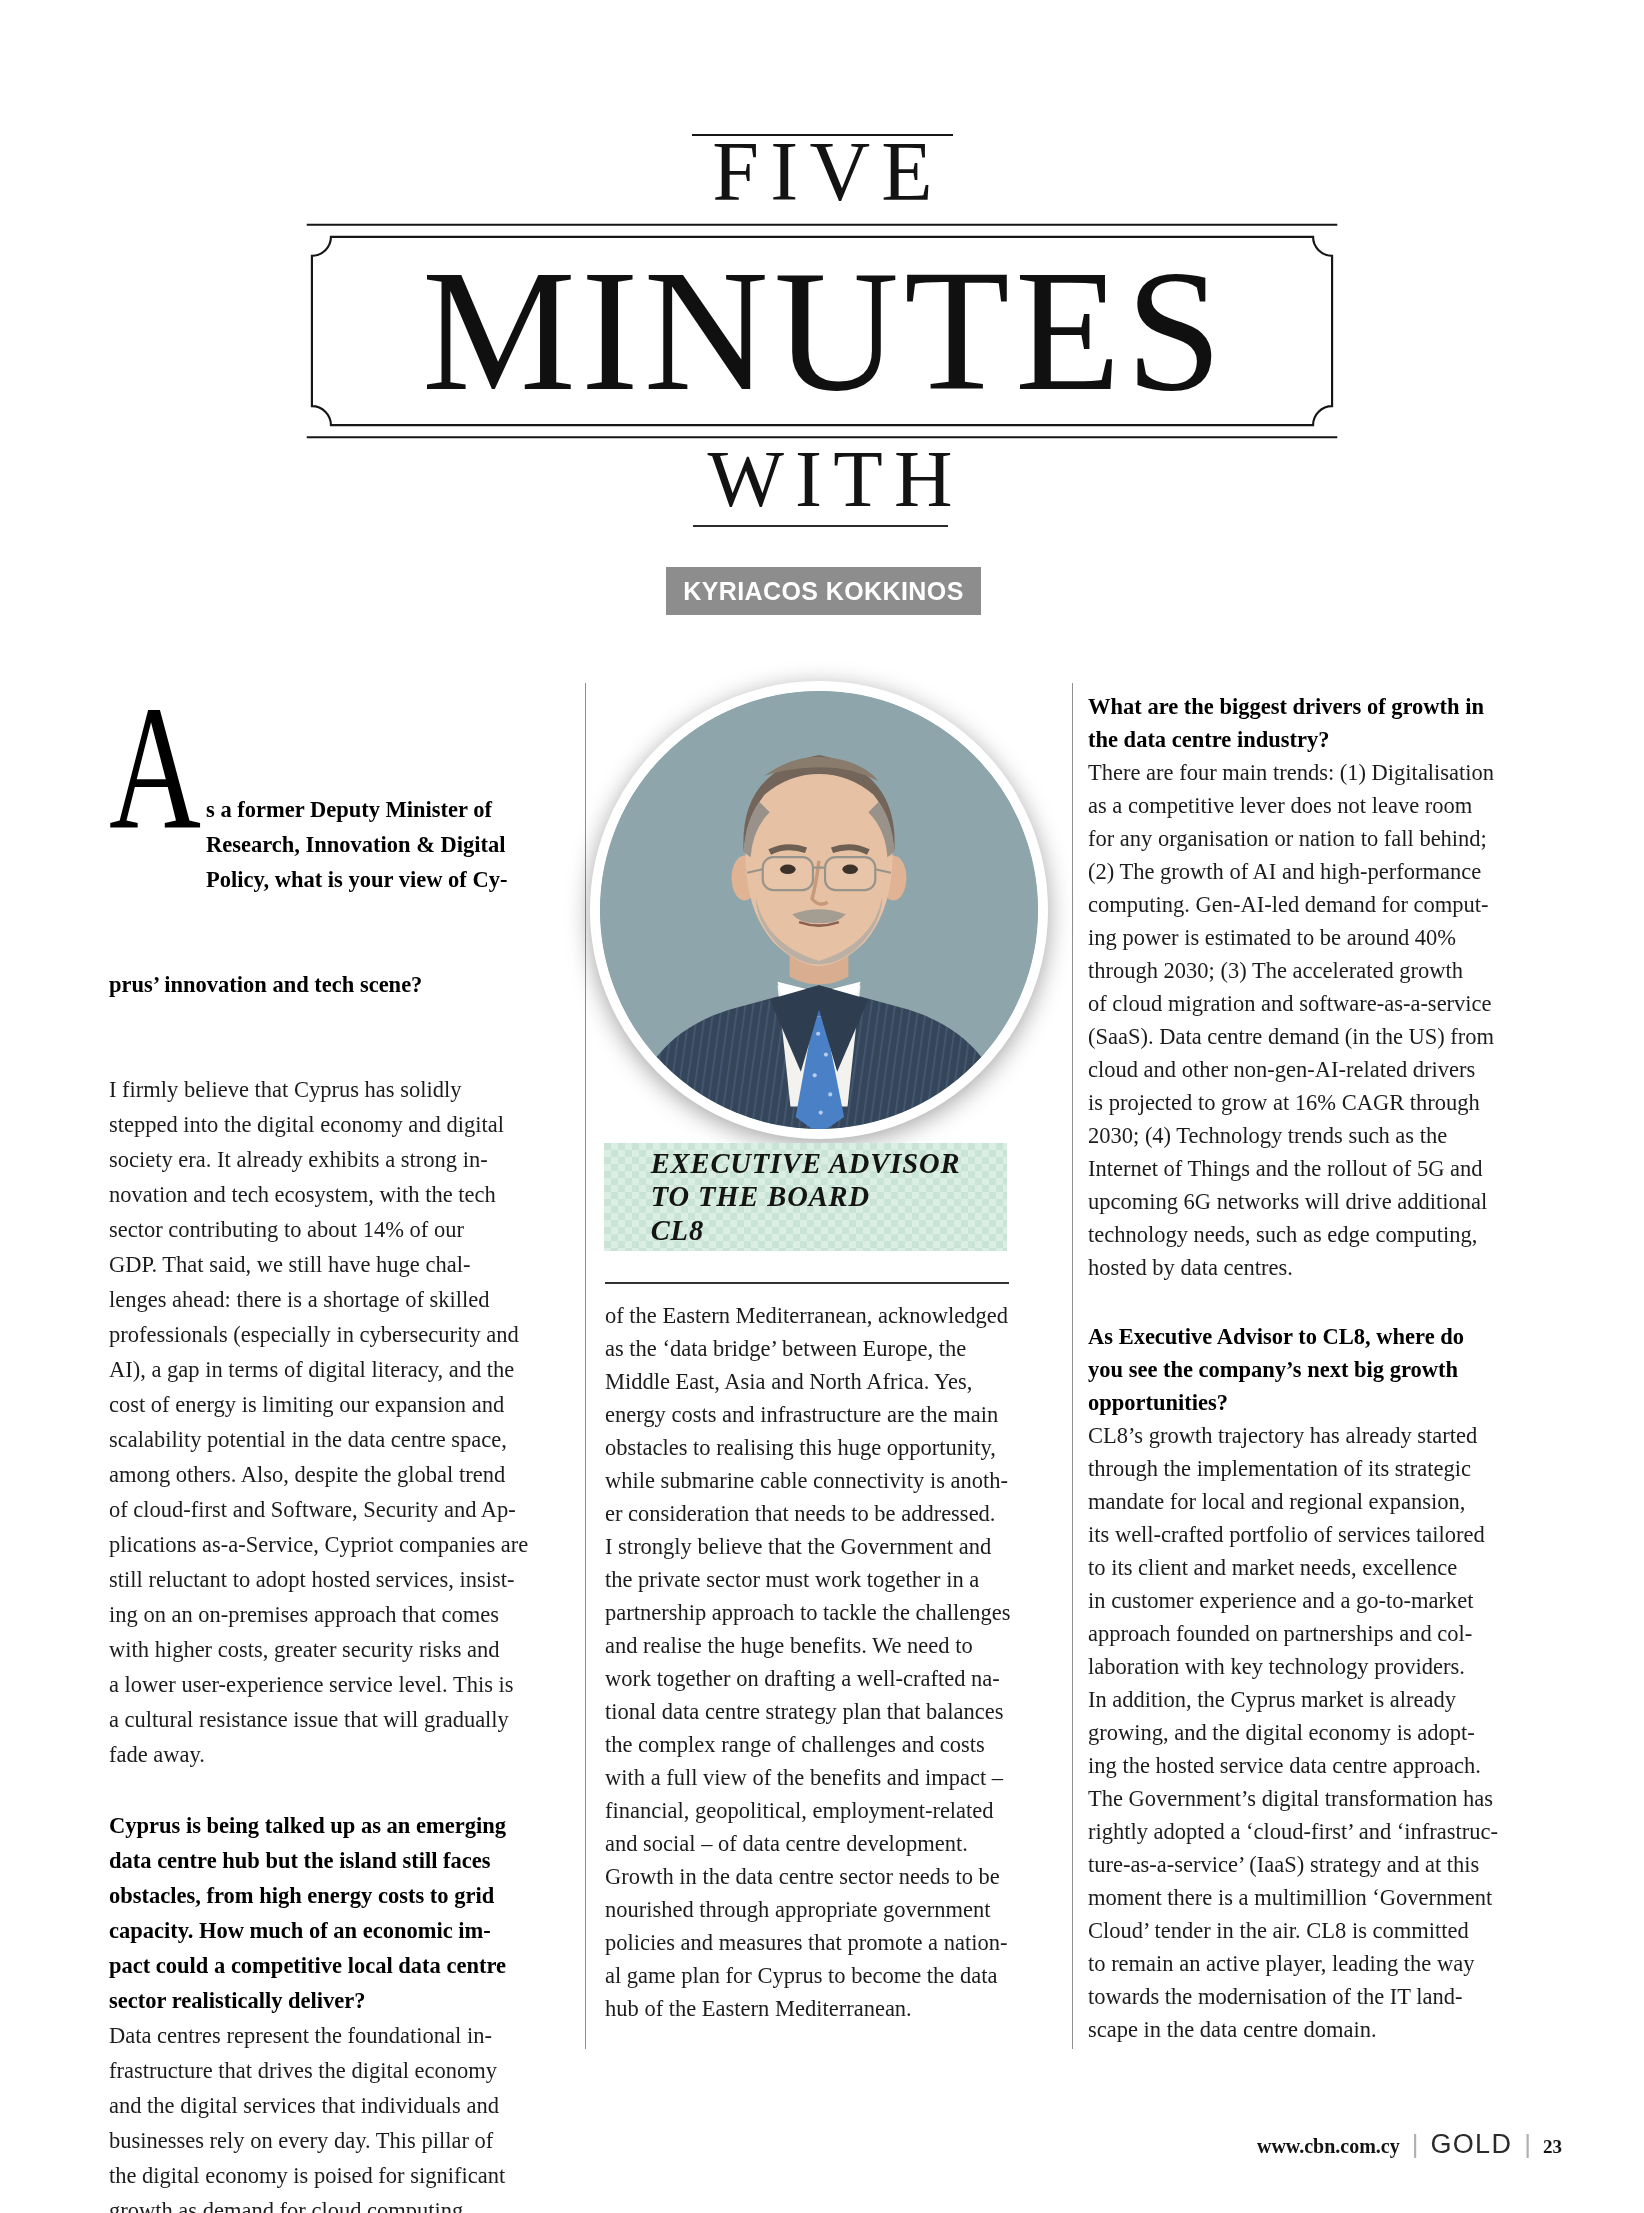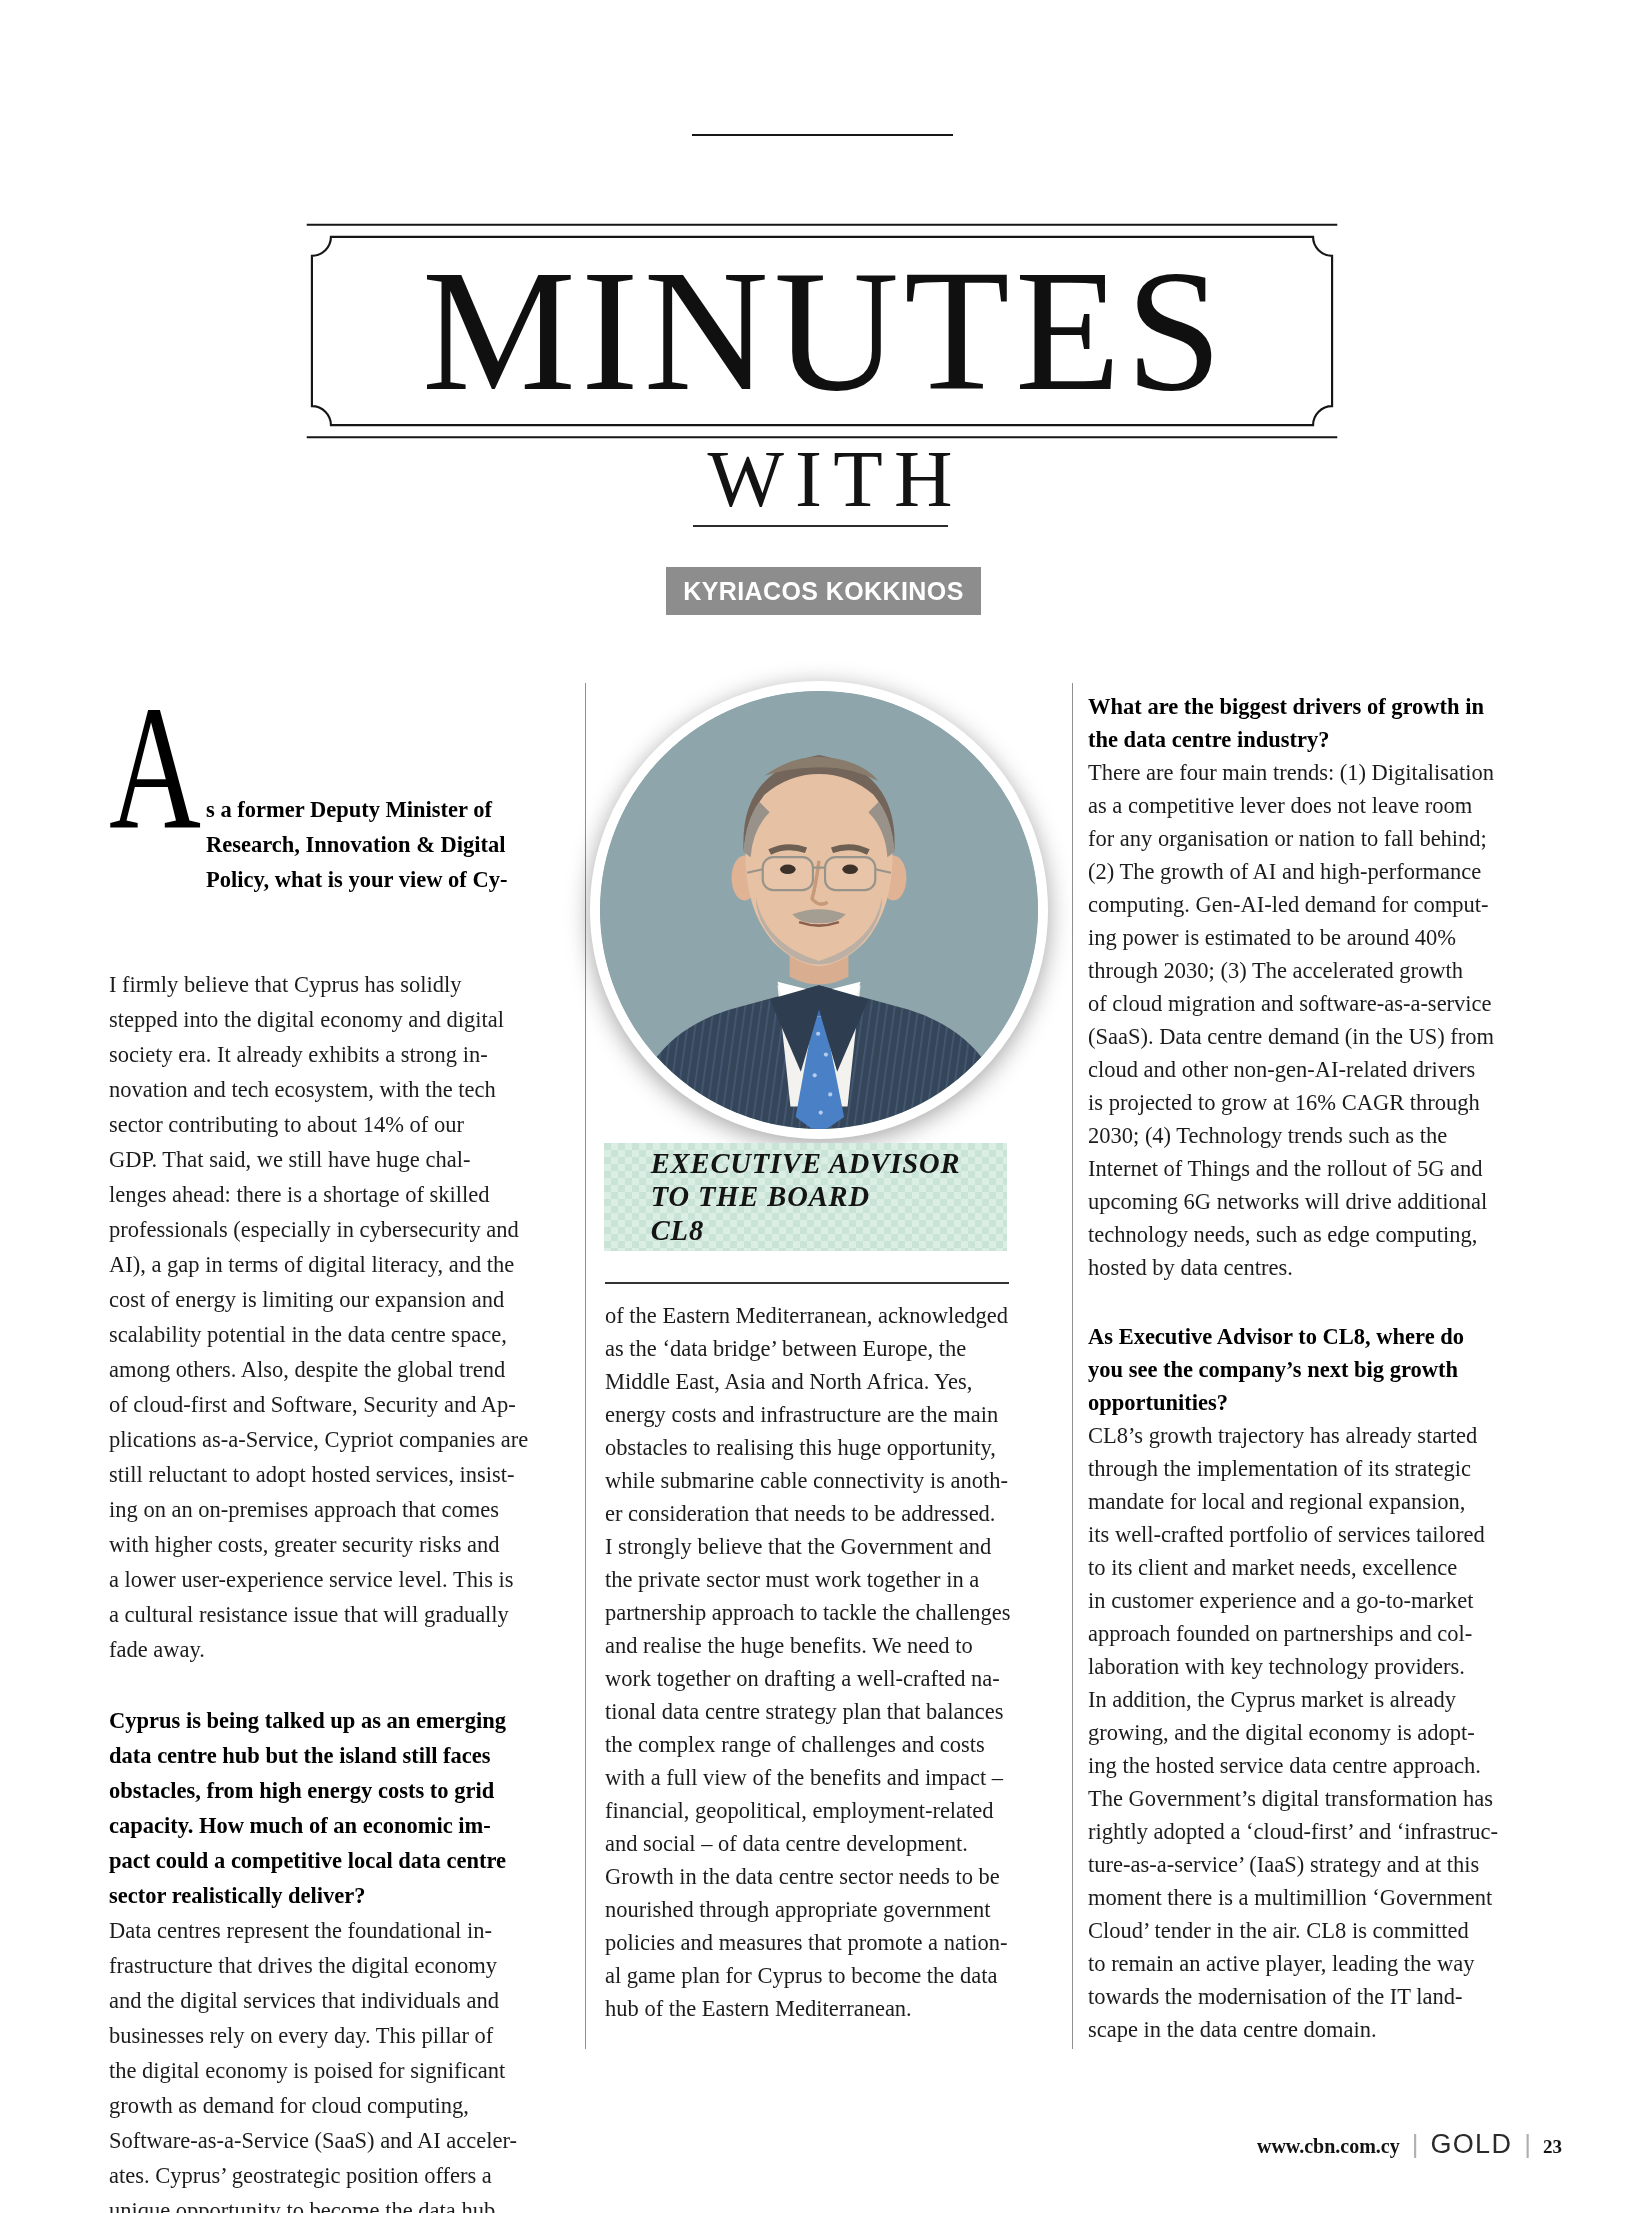--- a/index.html
+++ b/index.html
@@ -65,20 +65,21 @@
   .f-sep  { font-family:"Liberation Sans",sans-serif; font-size:26px; color:#b0b0b0; }
   .f-mag  { font-family:"Liberation Sans",sans-serif; font-size:27px; letter-spacing:1.3px; color:#2a2a2a; }
   .f-page { font-weight:bold; font-size:19px; color:#121212; }
 </style>
 </head>
 <body>
 
 <div class="page">
 
   <div class="rule-five"></div>
+  <div class="m-five">FIVE</div>
 
   <div class="frame">
     <svg viewBox="0 0 1196 250" preserveAspectRatio="none">
       <g fill="none" stroke="#161616" stroke-width="2.5">
         <path d="M2,2 H1194"></path>
         <path d="M2,248 H1194"></path>
         <path d="M30,16 H1166 A22,22 0 0 0 1188,38 V212 A22,22 0 0 0 1166,234 H30 A22,22 0 0 0 8,212 V38 A22,22 0 0 0 30,16 Z"></path>
       </g>
     </svg>
     <div class="m-minutes">MINUTES</div>
@@ -93,20 +94,21 @@
 
   <div class="divider d1"></div>
   <div class="divider d2"></div>
 
   <section class="col col-left">
     <div class="q q1">
       <span class="dropcap">A</span>
       <div class="indent">s a former Deputy Minister of
 Research, Innovation &amp; Digital
 Policy, what is your view of Cy-</div>
+      <div class="flush">prus’ innovation and tech scene?</div>
     </div>
     <div class="a">I firmly believe that Cyprus has solidly
 stepped into the digital economy and digital
 society era. It already exhibits a strong in-
 novation and tech ecosystem, with the tech
 sector contributing to about 14% of our
 GDP. That said, we still have huge chal-
 lenges ahead: there is a shortage of skilled
 professionals (especially in cybersecurity and
 AI), a gap in terms of digital literacy, and the

